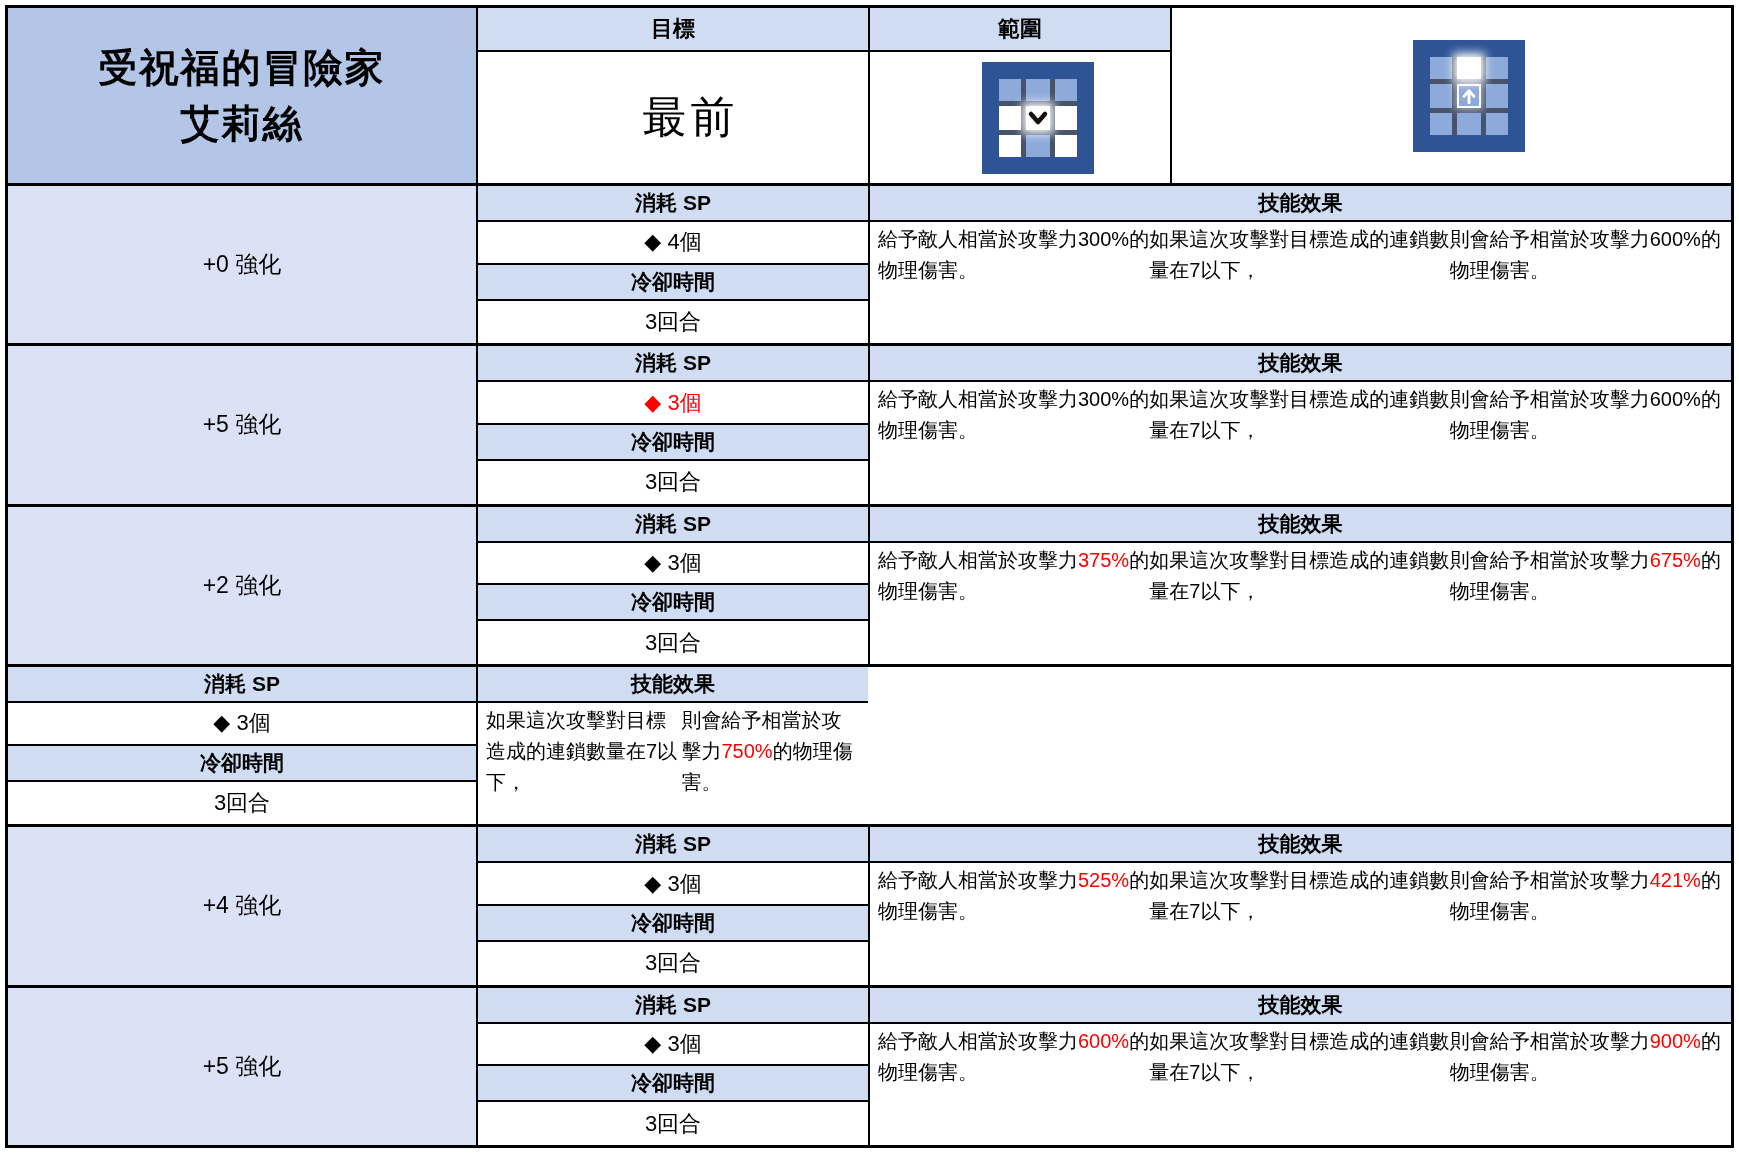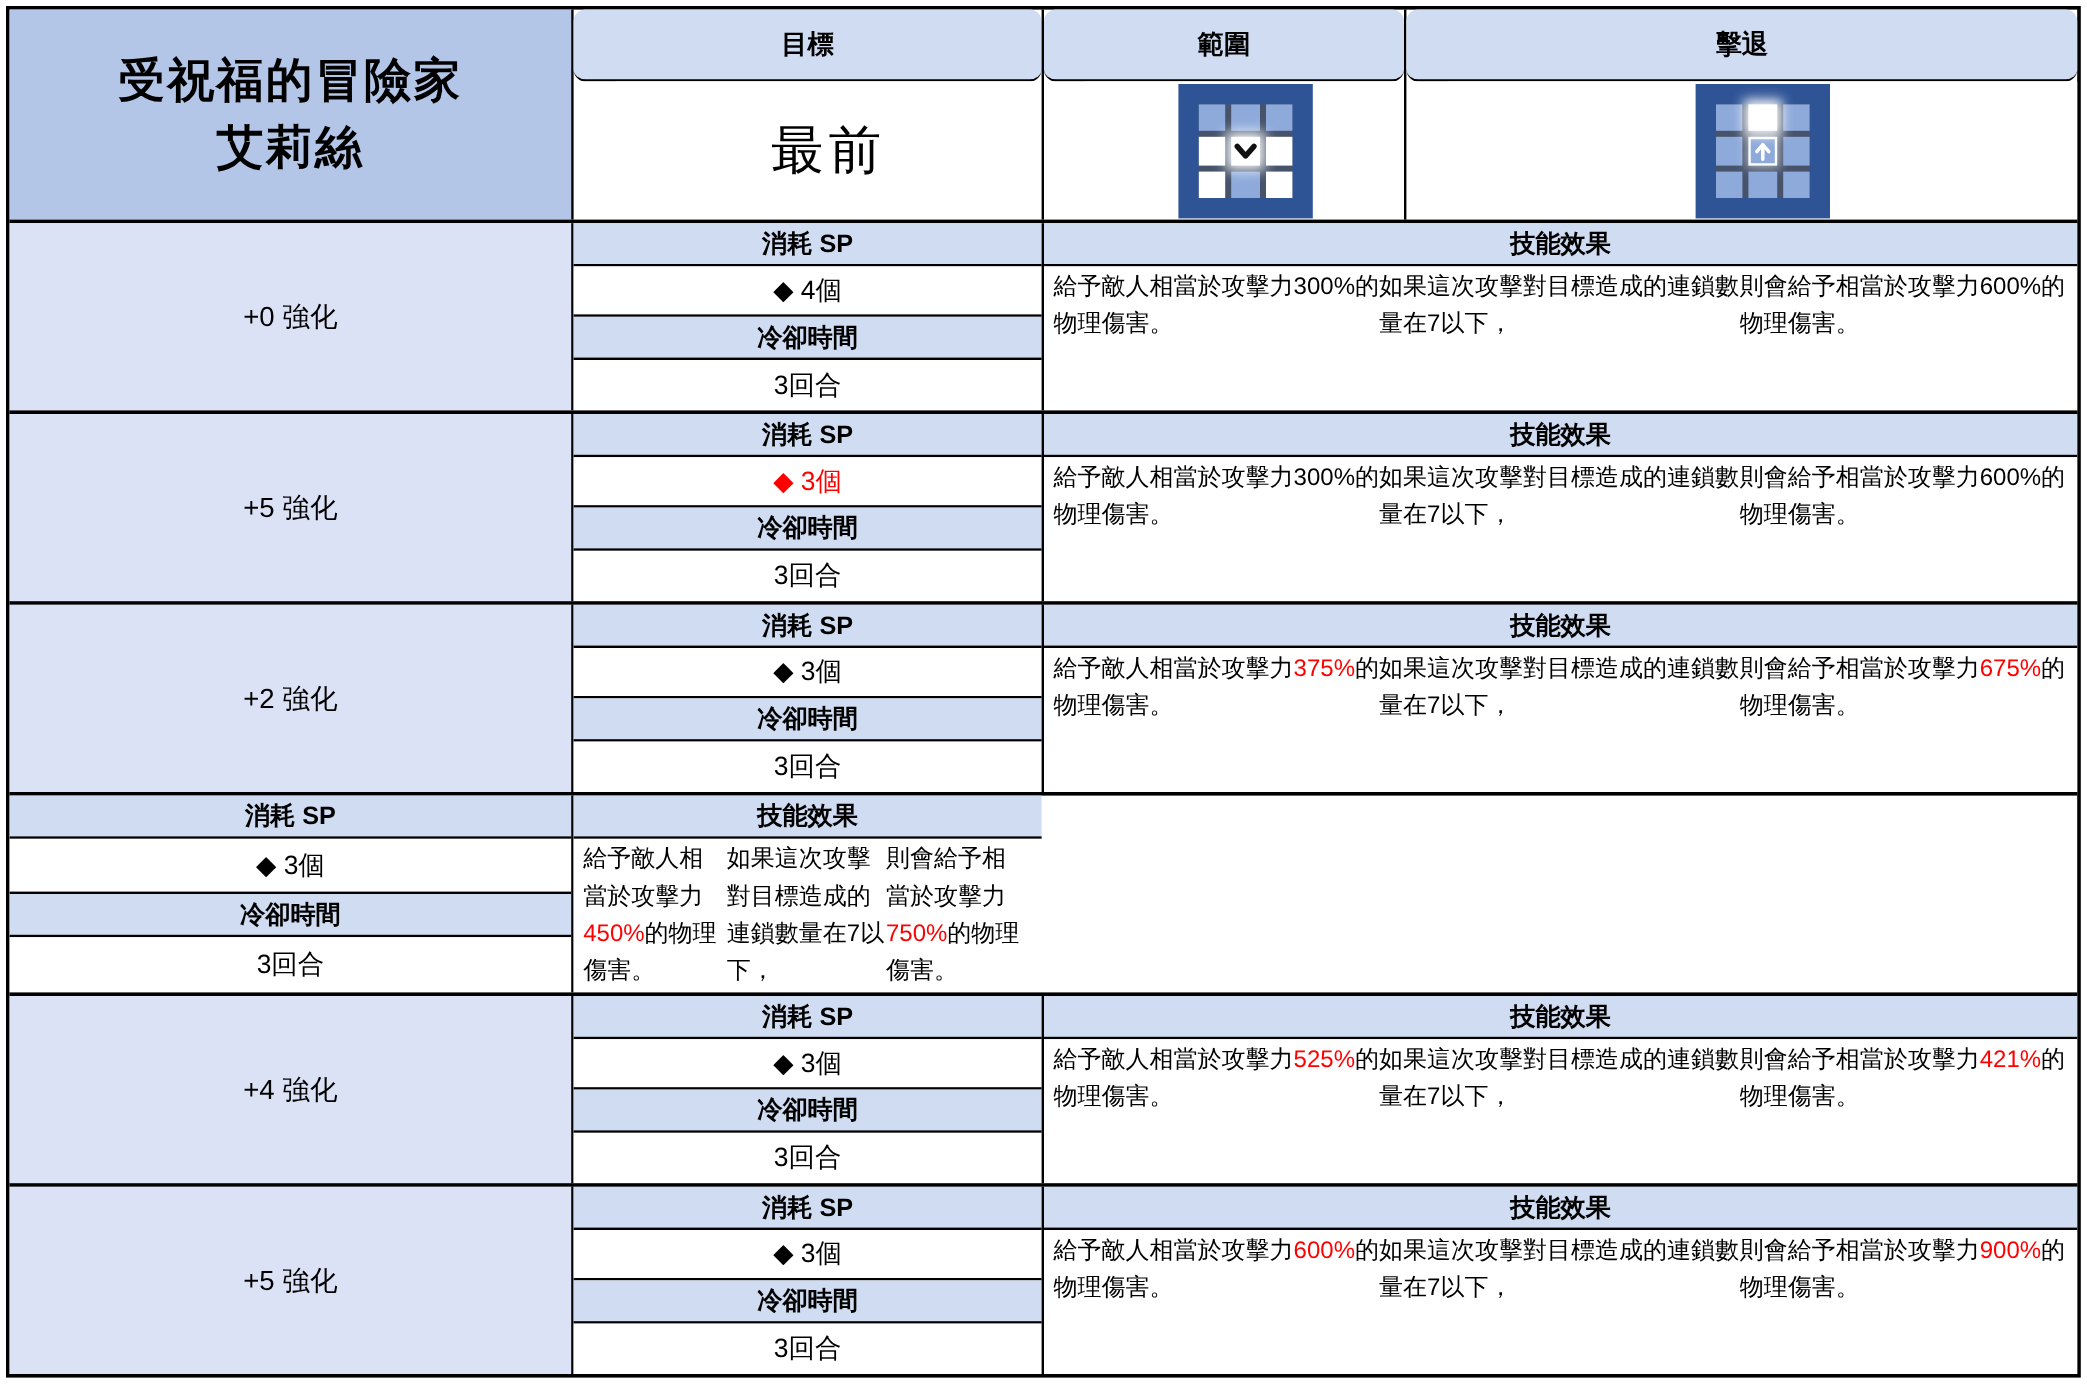--- a/index.html
+++ b/index.html
@@ -15,23 +15,23 @@
   
   .header-row{ height:175px; display:grid; grid-template-columns:468px 392px 302px 1fr; }
   .header-row > div + div{ border-left:2px solid #000; }
   .title-cell{
     background:#B4C6E7; display:flex; flex-direction:column;
     align-items:center; justify-content:center;
     font-size:39px; font-weight:700; line-height:1.42; letter-spacing:2px;
   }
   .hcol{ display:flex; flex-direction:column; }
   .hdr{
-    height:60px; border-bottom:2px solid #000; background:#CFDCF1;
+    height:44px; border-bottom:2px solid #000; background:#CFDCF1;
     display:flex; align-items:center; justify-content:center;
-    font-size:22px; font-weight:700;border-radius:10px;
+    font-size:22px; font-weight:700;
   }
   .hcontent{ flex:1; display:flex; align-items:center; justify-content:center; background:#fff;margin-left:35px; }
   .target-value{ font-size:44px; font-weight:400; letter-spacing:4px; }
   
   .icon-sq{ width:112px; height:112px; background:#2F5496;
     display:flex; align-items:center; justify-content:center; }
   .g33{ width:78px; height:78px; background:#46536B; display:grid;
     grid-template-columns:repeat(3,1fr); grid-template-rows:repeat(3,1fr); gap:5px; }
   .c-p{ background:#8EAADB; }
   .c-w{ background:#fff; }
@@ -90,21 +90,20 @@
             </div>
             <div class="c-w"></div>
             <div class="c-w"></div>
             <div class="c-p"></div>
             <div class="c-w"></div>
           </div>
         </div>
       </div>
     </div>
     <div class="hcol">
-      <div class="hdr">擊退</div>
       <div class="hcontent">
         <div class="icon-sq">
           <div class="g33">
             <div class="c-p"></div>
             <div class="c-glow"></div>
             <div class="c-p"></div>
             <div class="c-p"></div>
             <div class="c-p c-center">
               <div class="kb-box">
                 <svg width="20" height="20" viewBox="0 0 24 24">
@@ -179,21 +178,20 @@
   <div class="body-row">
     <div class="mid">
       <div class="sub-hdr">消耗 SP</div>
       <div class="sub-val mid-b">◆ 3個</div>
       <div class="sub-hdr">冷卻時間</div>
       <div class="sub-val">3回合</div>
     </div>
     <div class="right">
       <div class="sub-hdr">技能效果</div>
       <div class="effect">
-        <div><span>給予敵人相當於攻擊力</span><span class="red">450%</span><span>的物理傷害。</span></div>
         <div>如果這次攻擊對目標造成的連鎖數量在7以下，</div>
         <div><span>則會給予相當於攻擊力</span><span class="red">750%</span><span>的物理傷害。</span></div>
       </div>
     </div>
   </div>
 
   <div class="body-row">
     <div class="level-cell">+4 強化</div>
     <div class="mid">
       <div class="sub-hdr">消耗 SP</div>

